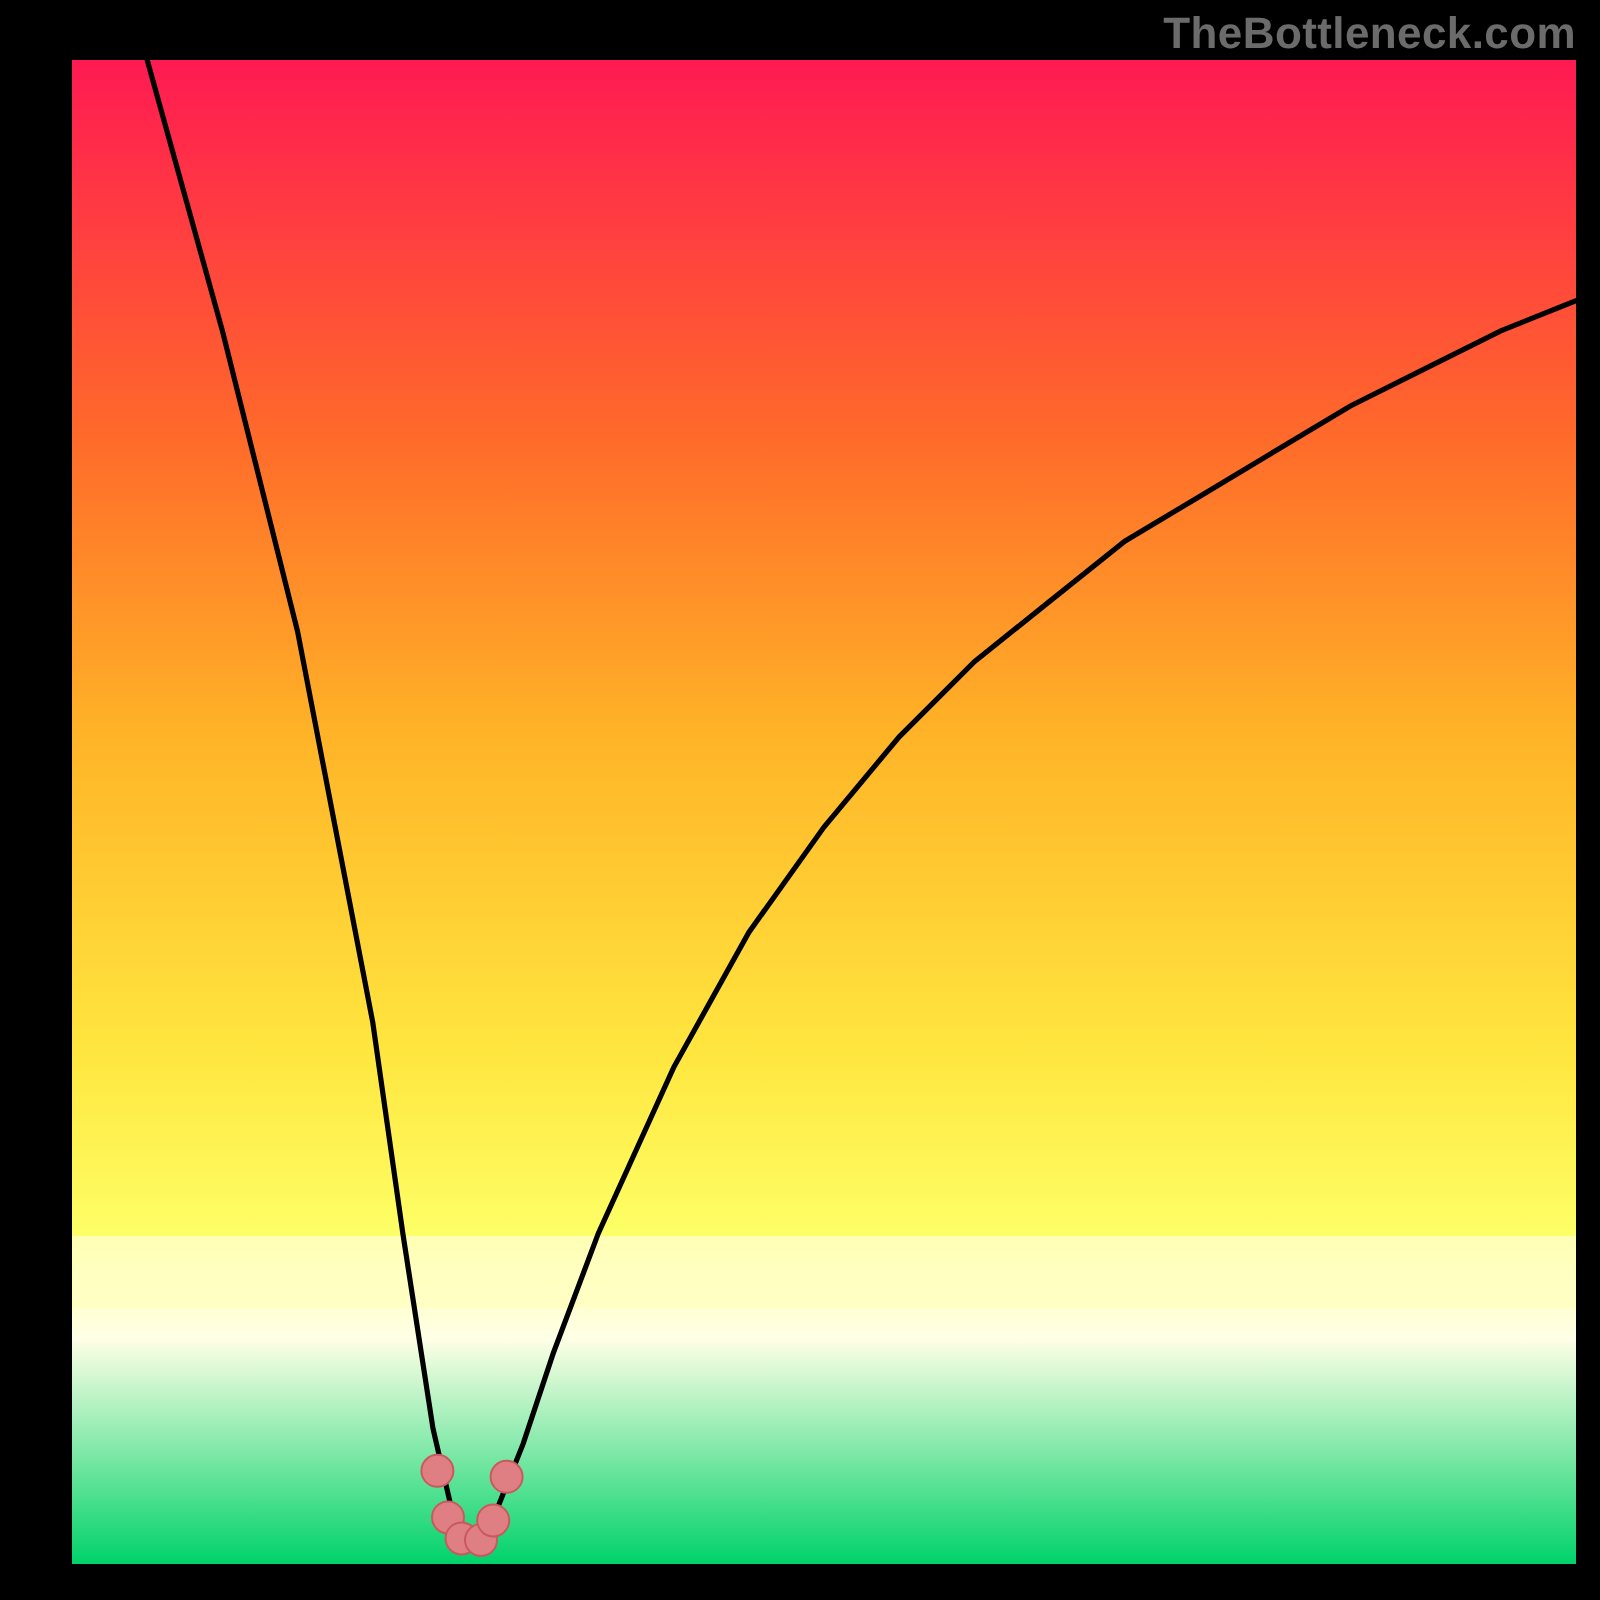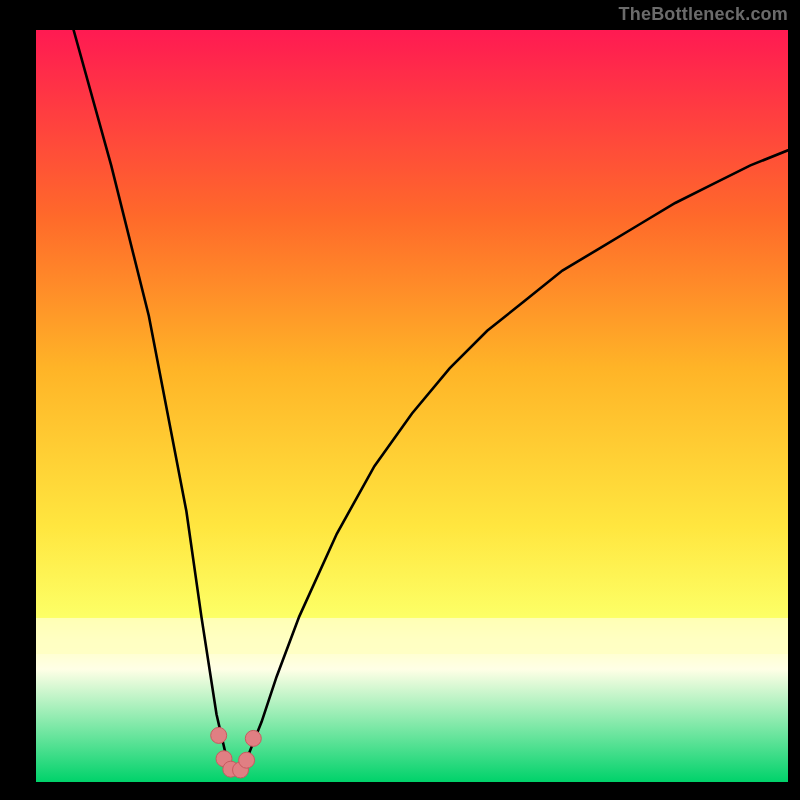--- a/index.html
+++ b/index.html
@@ -25,21 +25,21 @@
     top: 30px;
     width: 752px;
     height: 752px;
     
   }
   .watermark {
     position: absolute;
     top: 4px;
     right: 12px;
     color: #6b6b6b;
-    font-size: 18px;
+    font-size: 22px;
     font-weight: 600;
     letter-spacing: 0.2px;
   }
   svg {
     display: block;
   }
 </style>
 </head>
 <body>
 

